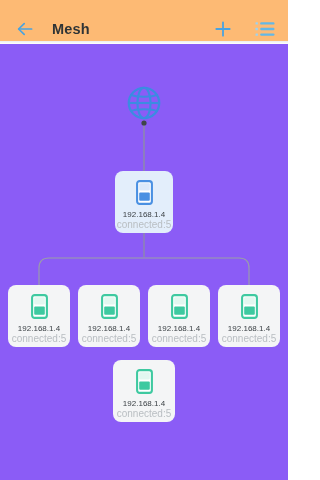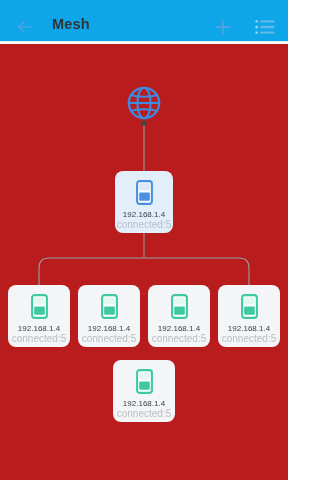--- a/index.html
+++ b/index.html
@@ -14,23 +14,23 @@
     overflow: hidden;
     position: relative;
   }
 
   
   .appbar {
     position: absolute;
     top: 0; left: 0;
     width: 288px;
     height: 41px;
-    background: #0ea5e9;
+    background: #fdba74;
     display: flex;
-    align-items: flex-start;
+    align-items: center;
     box-sizing: border-box;
     padding: 16px 12px 0 14px;
   }
   .appbar-sep {
     position: absolute;
     top: 41px; left: 0;
     width: 288px;
     height: 3px;
     background: linear-gradient(to bottom, rgba(0,0,0,0.075), rgba(0,0,0,0));
   }
@@ -59,21 +59,21 @@
     display: flex; align-items: center; justify-content: center;
     cursor: pointer;
   }
 
   
   .canvas {
     position: absolute;
     top: 44px; left: 0;
     width: 288px;
     height: 436px;
-    background: #b91c1c;
+    background: #8b5cf6;
   }
   .edges {
     position: absolute;
     top: 0; left: 0;
     width: 288px;
     height: 436px;
     pointer-events: none;
   }
 
   

